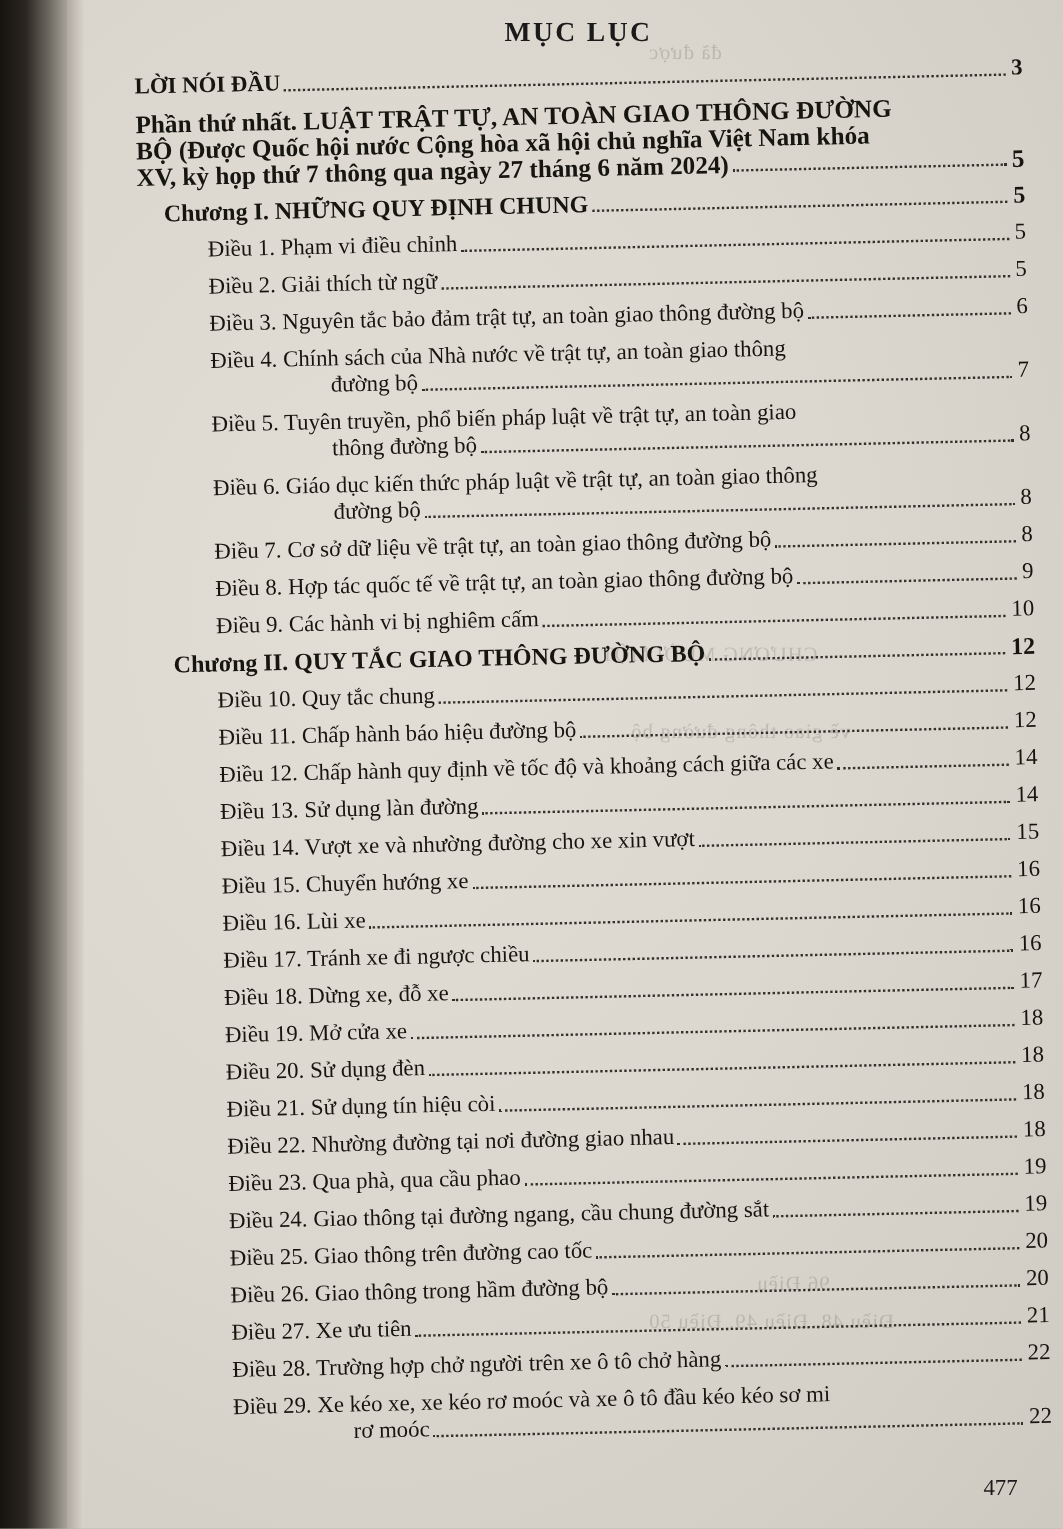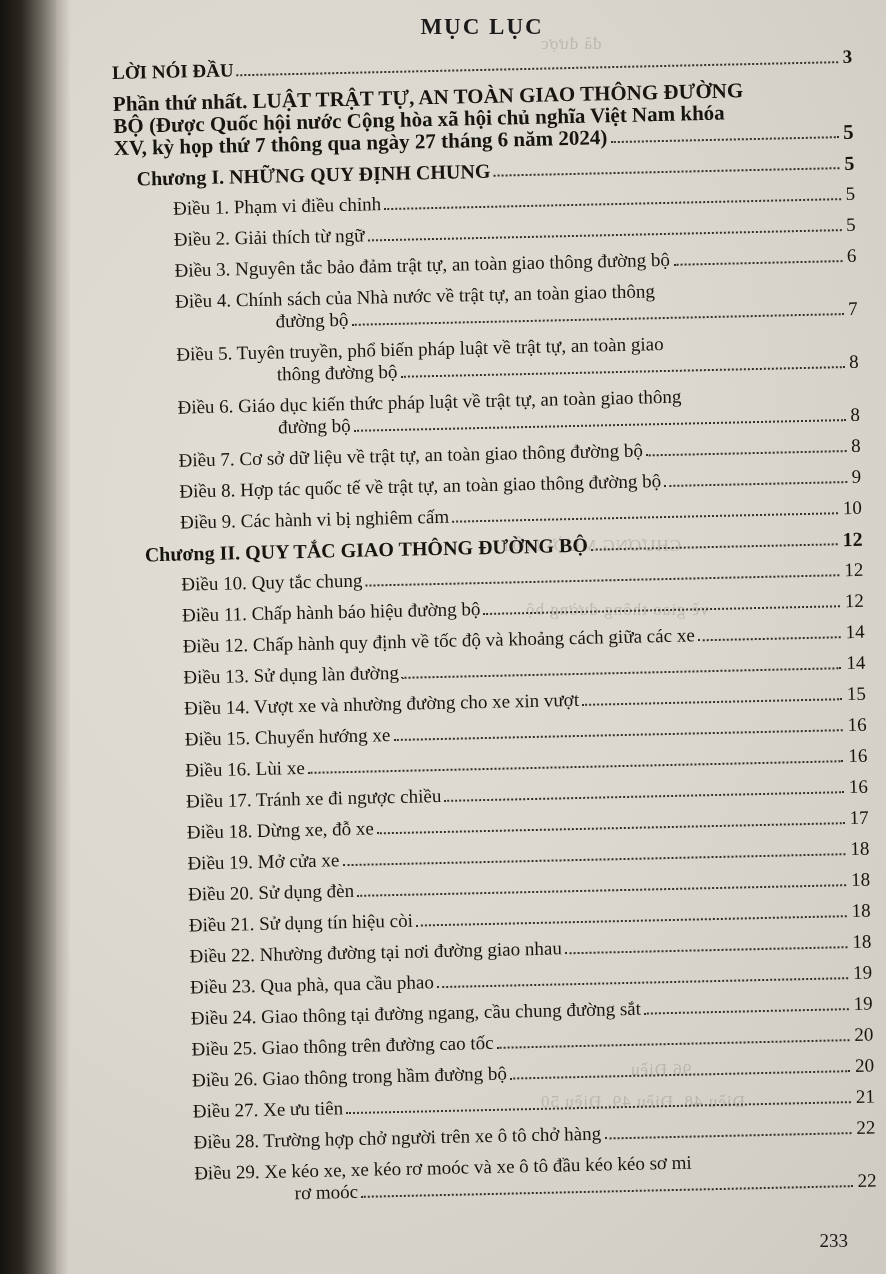--- a/index.html
+++ b/index.html
@@ -350,14 +350,14 @@
           <span class="l1">Điều 29. Xe kéo xe, xe kéo rơ moóc và xe ô tô đầu kéo kéo sơ mi</span>
           <span class="l2 indent2">
             <span class="cont">rơ moóc</span>
             <span class="dots"></span>
             <span class="pg">22</span>
           </span>
         </div>
       </div>
   </div>
 
-  <div class="folio">233</div>
+  <div class="folio">477</div>
 </div>
 
 </body></html>

